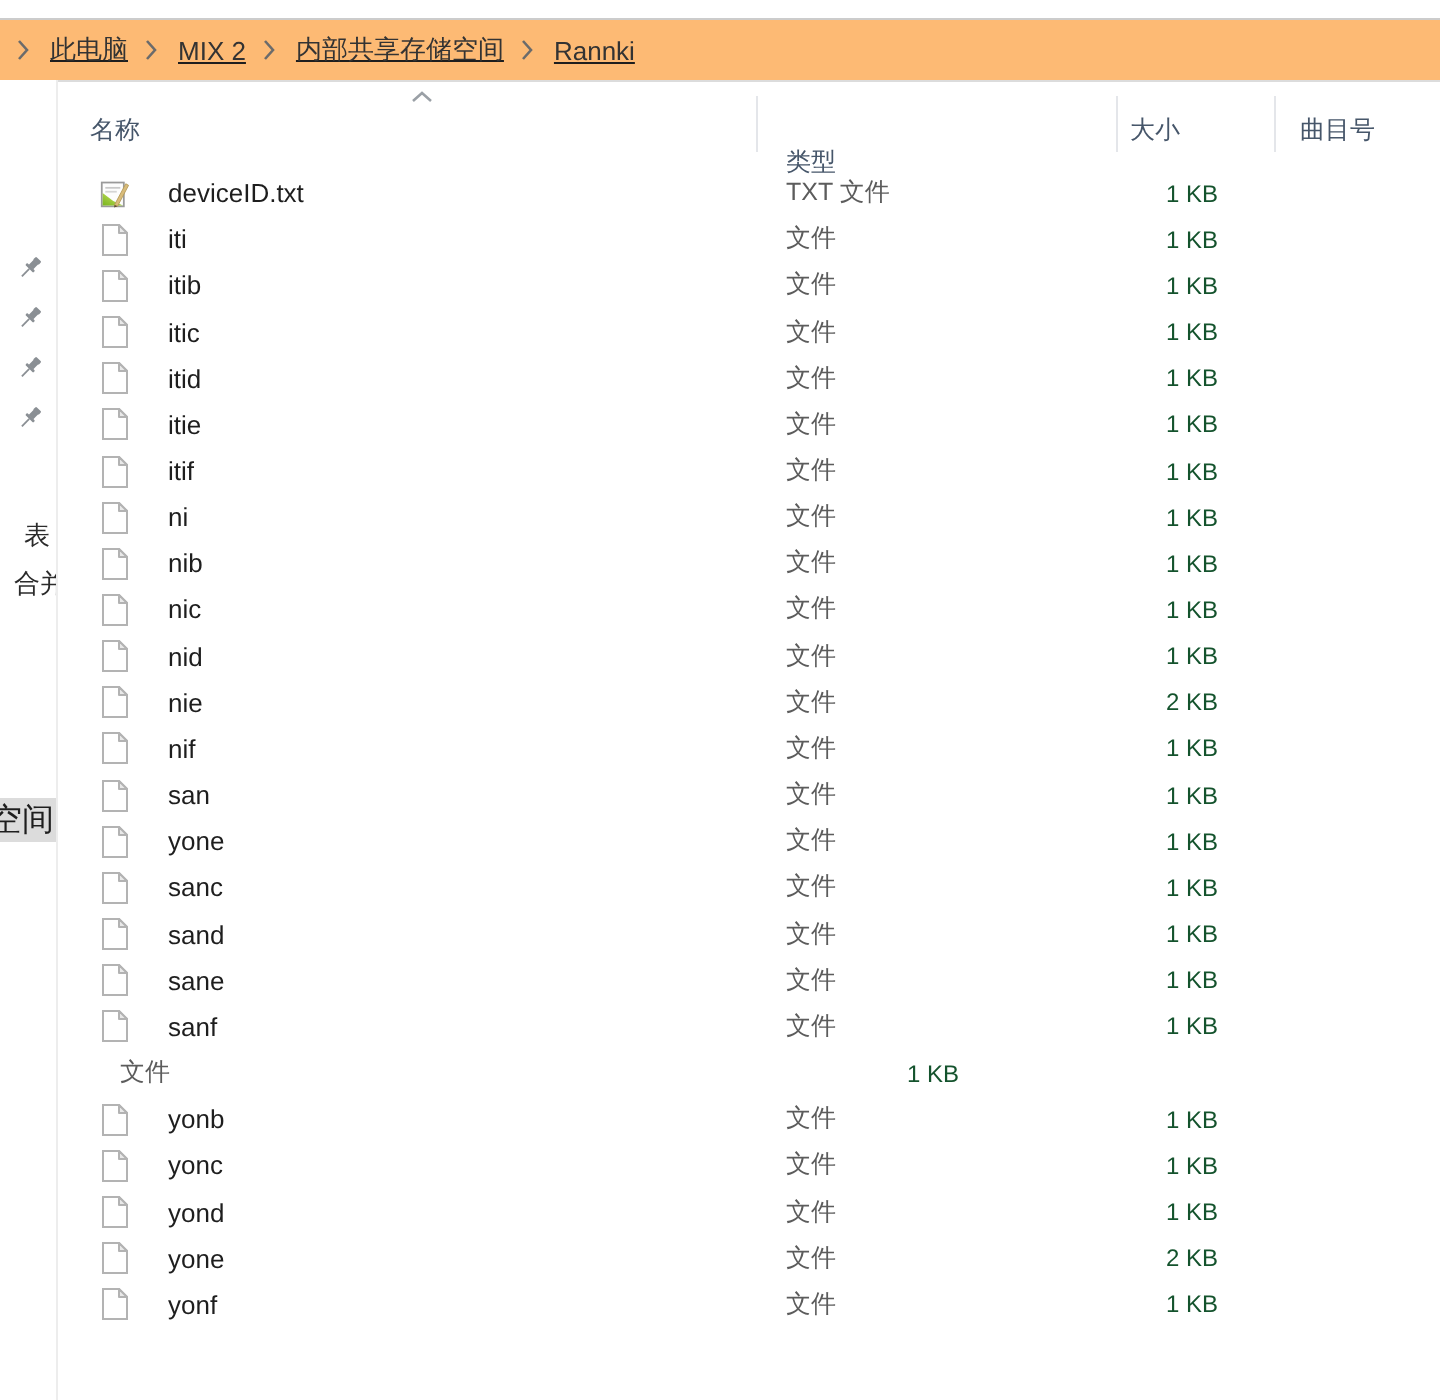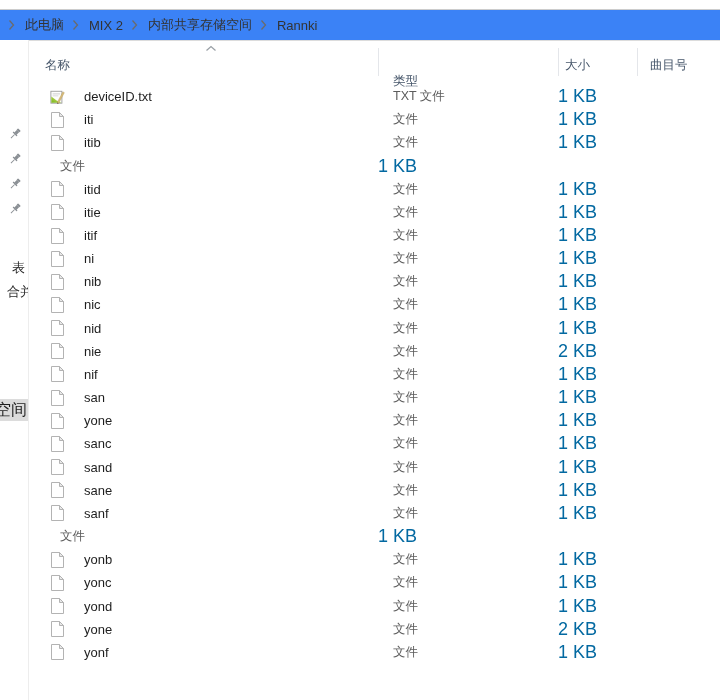--- a/index.html
+++ b/index.html
@@ -2,21 +2,21 @@
 <html><head>
 <meta charset="utf-8">
 <style>
   html,body{margin:0;padding:0;background:#fff;}
   .screen{position:relative;width:720px;height:700px;background:#fff;overflow:hidden;
           font-family:"Liberation Sans","DejaVu Sans",sans-serif;color:#1e1e1e;}
 
   
   .addressbar{position:absolute;left:0;top:9px;width:720px;height:30px;
               border-top:1px solid #cccccc;border-bottom:1px solid #dcdcdc;
-              background:#3b82f6;display:flex;align-items:center;}
+              background:#fdba74;display:flex;align-items:center;text-decoration:underline;}
   .breadcrumb{display:flex;align-items:center;height:100%;padding-left:2px;}
   .bc-chev{display:inline-flex;align-items:center;justify-content:center;
            width:7px;height:12px;margin:0 8px 0 6px;flex:0 0 auto;}
   .bc-item{font-size:13px;color:#333;white-space:nowrap;cursor:default;background:none;border:none;
            padding:2px 2px;font-family:inherit;}
 
   
   .sidebar{position:absolute;left:0;top:40px;width:28px;height:660px;background:#fff;
            border-right:1px solid #ededed;overflow:hidden;}
   .pin{position:absolute;left:8px;width:14px;height:14px;}
@@ -36,21 +36,21 @@
   .vl1{left:333px}.vl2{left:513px}.vl3{left:592px}
   .sortchev{position:absolute;left:160px;top:0px;width:12px;height:7px;}
 
   
   .rows{position:absolute;left:45px;top:85px;width:673px;}
   .row{display:grid;grid-template-columns:333px 180px 79px 1fr;height:23.16px;align-items:center;}
   .cname{display:flex;align-items:center;gap:19px;padding-left:5px;overflow:hidden;}
   .cname .ic{flex:0 0 auto;width:15px;height:17px;display:flex;align-items:center;}
   .cname .nm{font-size:13px;color:#1e1e1e;white-space:nowrap;}
   .ctype{font-size:12.5px;color:#5c5c5c;padding-left:15px;white-space:nowrap;}
-  .csize{font-size:18px;color:#0369a1;text-align:left;padding-right:3px;white-space:nowrap;}
+  .csize{font-size:12px;color:#14532d;text-align:center;padding-right:3px;white-space:nowrap;}
   .ctrack{font-size:12.5px;color:#5c5c5c;padding-left:13px;}
 </style>
 </head>
 <body>
 
 <div class="screen">
 
   <div class="addressbar">
     <div class="breadcrumb">
         <span class="bc-chev">
@@ -184,20 +184,29 @@
               <path d="M9.5 1.5 L9.5 5.5 L13.5 5.5 Z" fill="#e9e9e9" stroke="#b3b3b3" stroke-width="1" stroke-linejoin="round"></path>
             </svg>
           </span>
         <span class="nm">itib</span>
       </div>
       <div class="ctype">文件</div>
       <div class="csize">1 KB</div>
       <div class="ctrack"></div>
     </div>
       <div class="row">
+      <div class="cname">
+        <span class="ic">
+            <svg viewBox="0 0 15 18" width="15" height="18">
+              <path d="M1.5 1.5 H9.5 L13.5 5.5 V16.5 H1.5 Z" fill="#ffffff" stroke="#b3b3b3" stroke-width="1"></path>
+              <path d="M9.5 1.5 L9.5 5.5 L13.5 5.5 Z" fill="#e9e9e9" stroke="#b3b3b3" stroke-width="1" stroke-linejoin="round"></path>
+            </svg>
+          </span>
+        <span class="nm">itic</span>
+      </div>
       <div class="ctype">文件</div>
       <div class="csize">1 KB</div>
       <div class="ctrack"></div>
     </div>
       <div class="row">
       <div class="cname">
         <span class="ic">
             <svg viewBox="0 0 15 18" width="15" height="18">
               <path d="M1.5 1.5 H9.5 L13.5 5.5 V16.5 H1.5 Z" fill="#ffffff" stroke="#b3b3b3" stroke-width="1"></path>
               <path d="M9.5 1.5 L9.5 5.5 L13.5 5.5 Z" fill="#e9e9e9" stroke="#b3b3b3" stroke-width="1" stroke-linejoin="round"></path>

